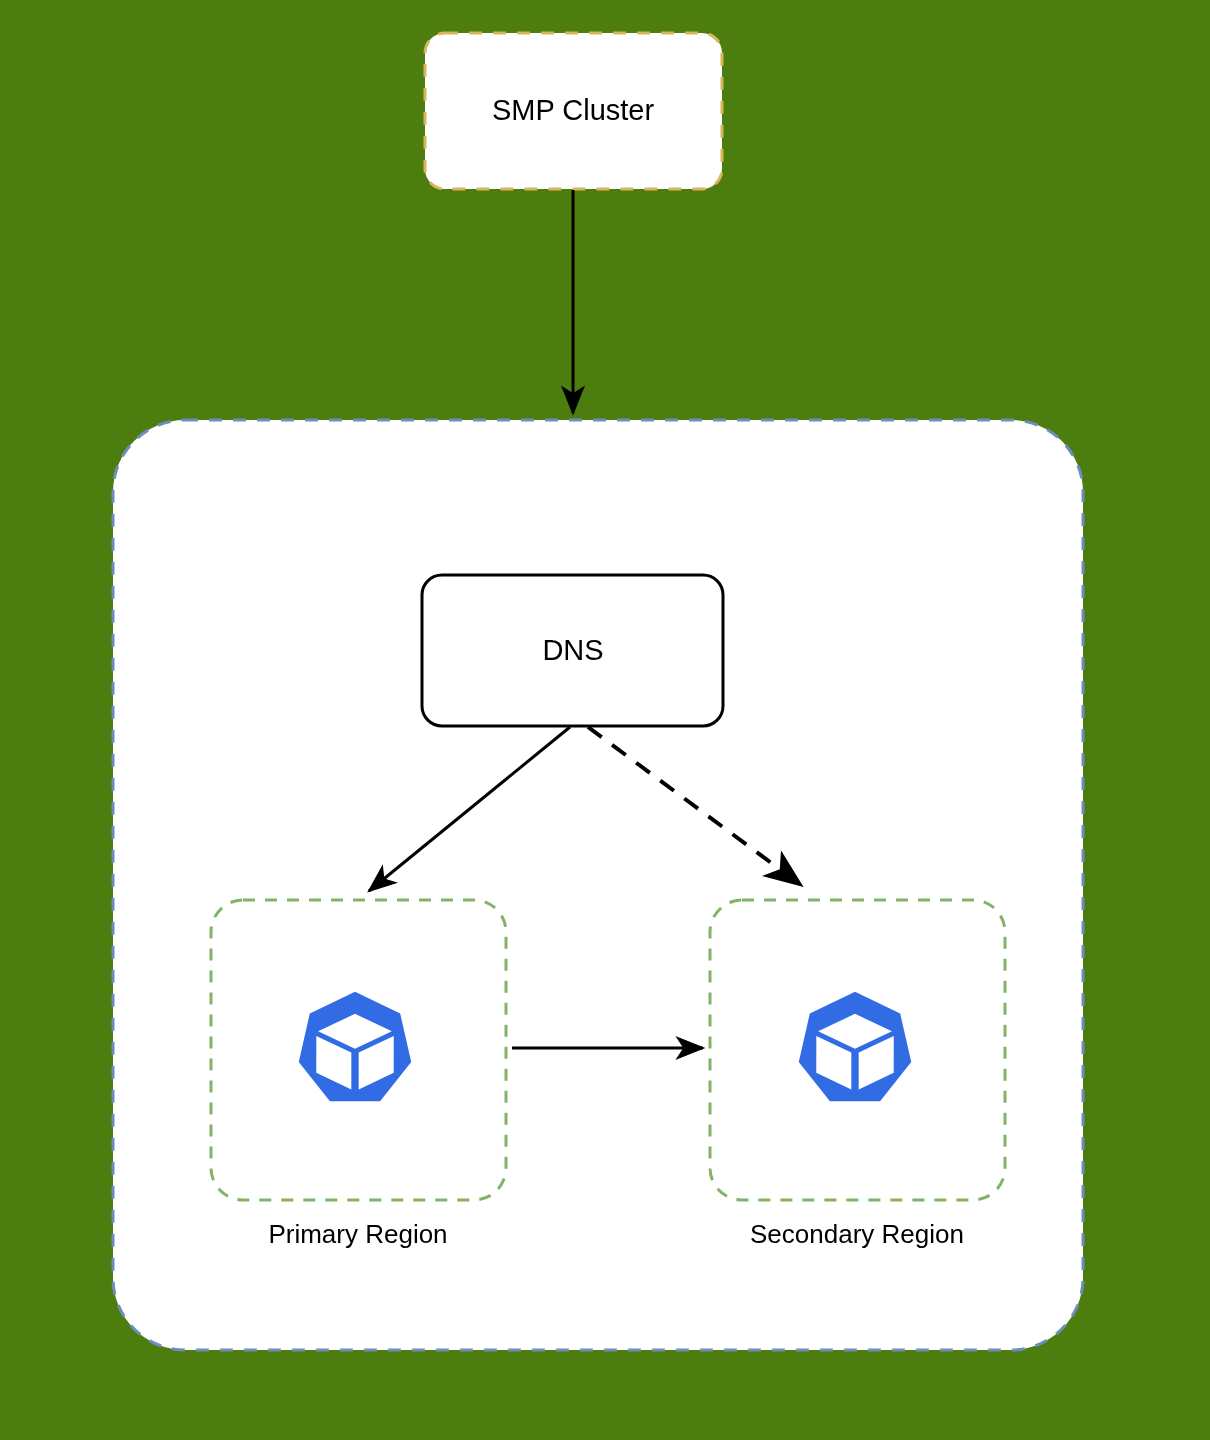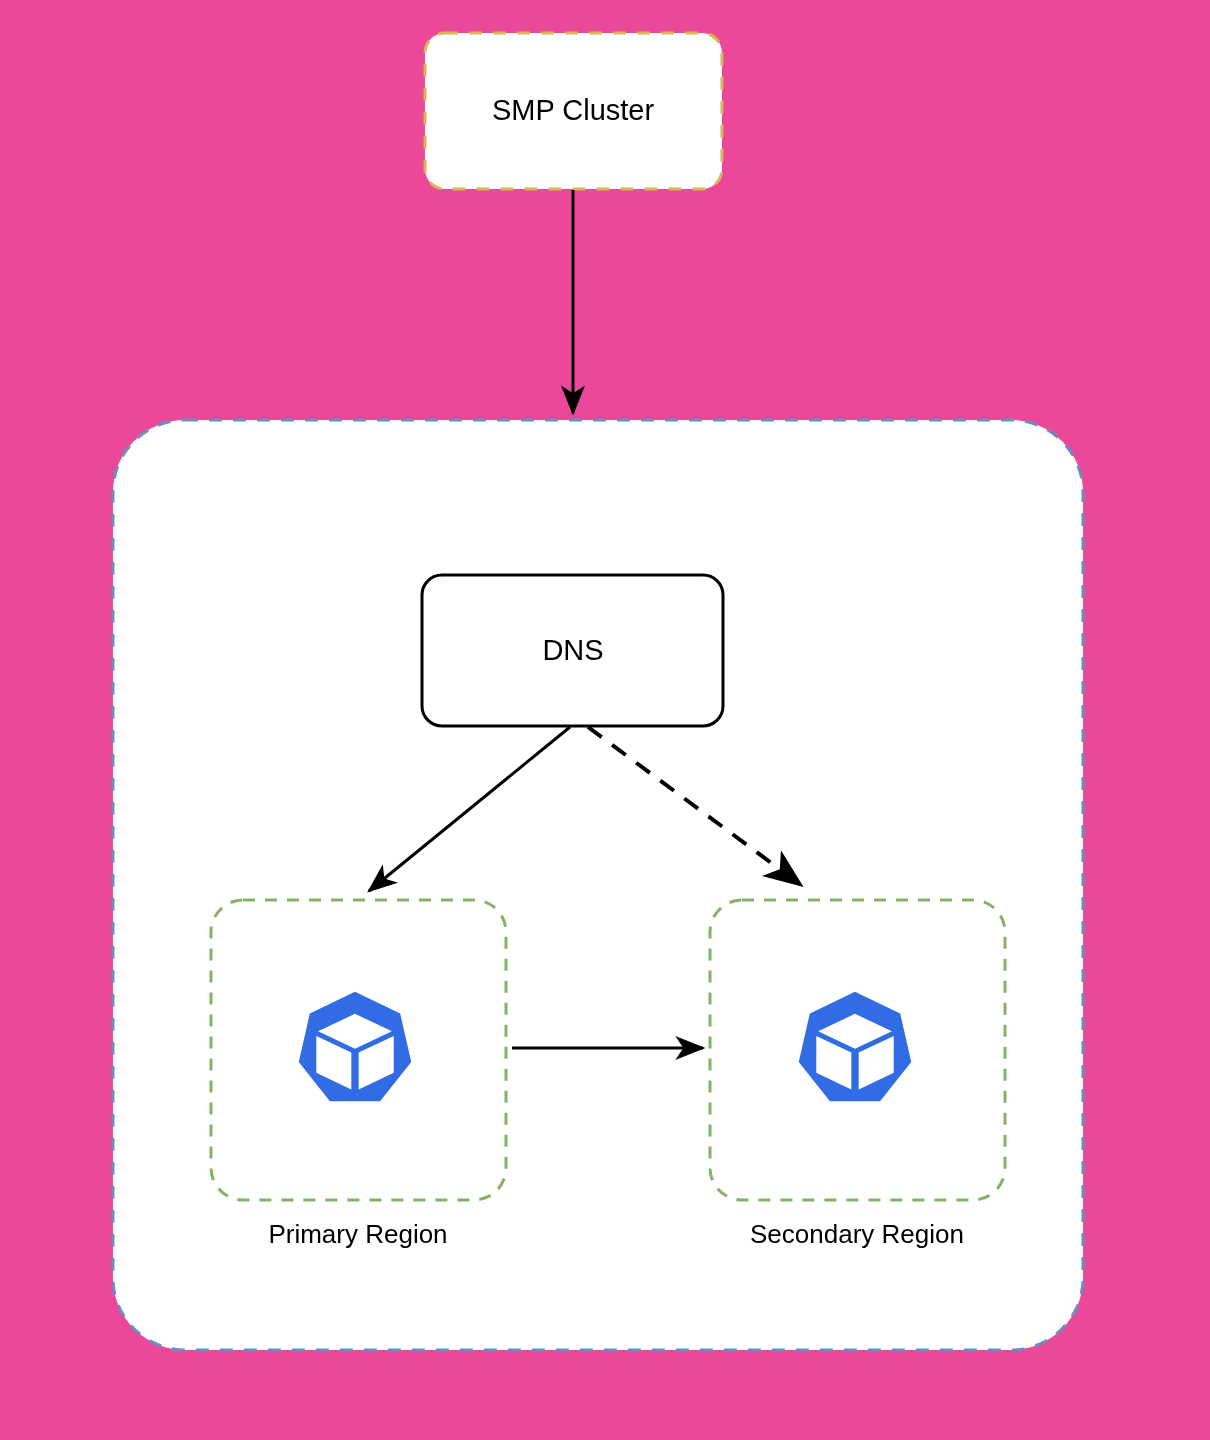--- a/index.html
+++ b/index.html
@@ -12,21 +12,21 @@
     width: 1210px;
     height: 1440px;
     font-family: "Liberation Sans", sans-serif;
     -webkit-font-smoothing: antialiased;
   }
   #diagram-root {
     position: relative;
     width: 1210px;
     height: 1440px;
     overflow: hidden;
-    background: #ec4899;
+    background: #4d7c0f;
   }
   #diagram-svg {
     position: absolute;
     left: 0;
     top: 0;
     width: 1210px;
     height: 1440px;
     display: block;
   }
   .node-label {

